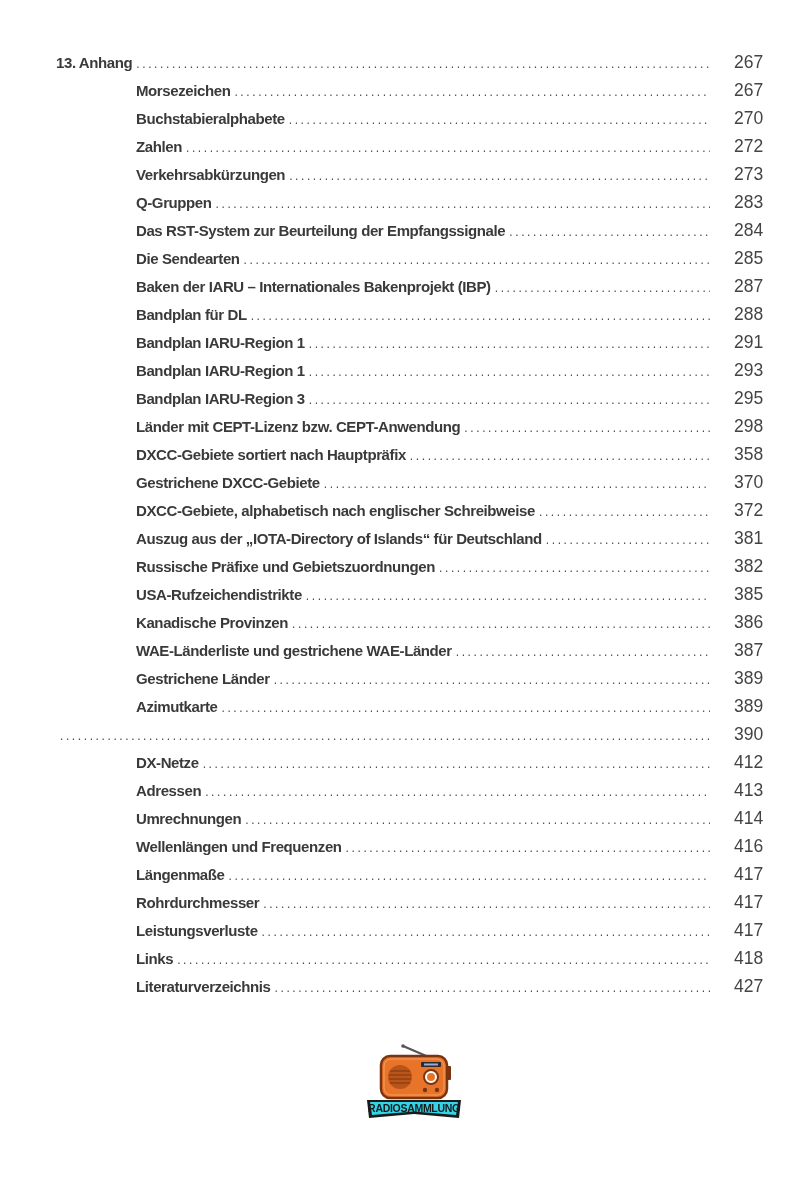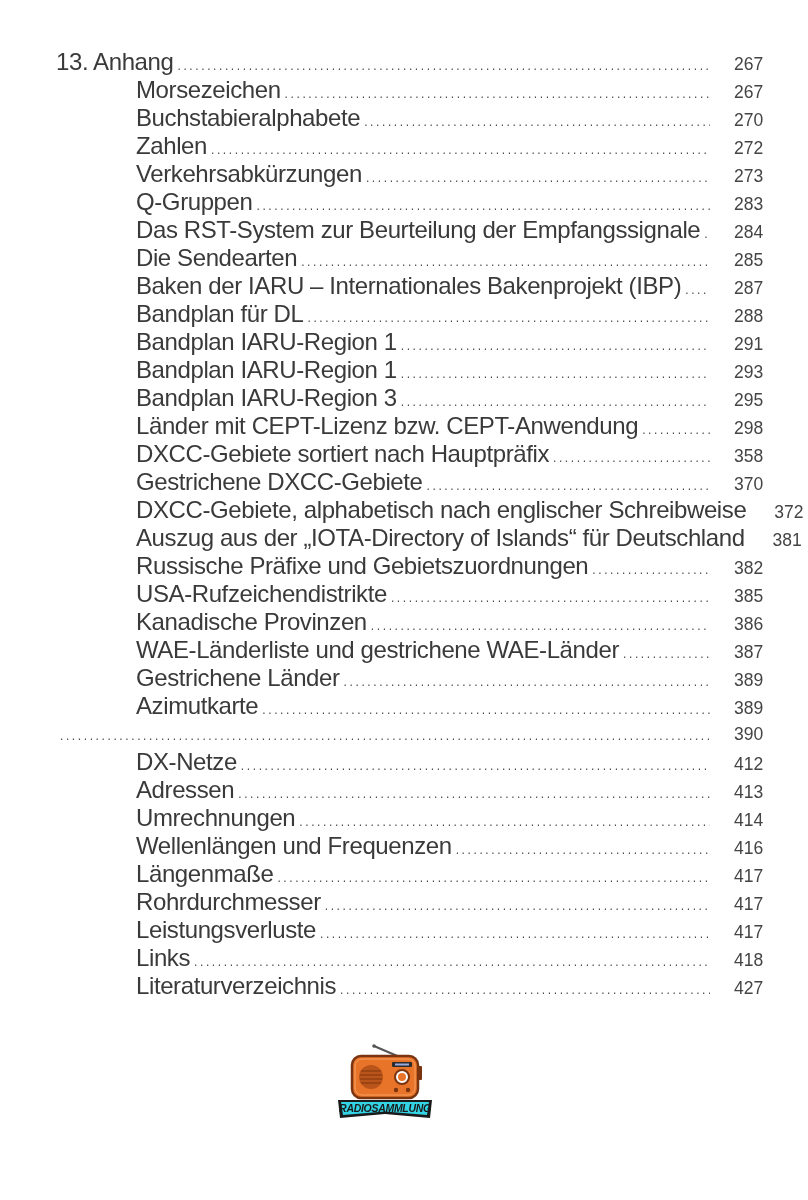--- a/index.html
+++ b/index.html
@@ -23,22 +23,22 @@
       align-items: baseline;
     }
     .row.chapter .title {
       padding-left: 0;
     }
     .row.entry .title {
       padding-left: 80px;
     }
     .title {
       font-family: "Liberation Sans", sans-serif;
-      font-weight: normal;
-      font-size: 24px;
+      font-weight: bold;
+      font-size: 15px;
       letter-spacing: -0.4px;
       color: #3a3a3a;
       white-space: nowrap;
       line-height: 28px;
       flex: 0 0 auto;
     }
     .leader {
       flex: 1 1 auto;
       overflow: hidden;
       white-space: nowrap;
@@ -57,25 +57,24 @@
       font-family: "Liberation Sans", sans-serif;
       font-size: 17.5px;
       color: #444;
       width: 40px;
       text-align: left;
       flex: 0 0 40px;
       line-height: 28px;
     }
     .logo {
       position: absolute;
-      left: 332px;
+      left: 361px;
       top: 1044px;
       width: 106px;
       height: 76px;
-      font-style: italic;
     }
   </style>
 </head>
 <body>
 
 <div class="toc">
   <div class="row chapter">
     <span class="title">13. Anhang</span>
     <span class="leader"></span>
     <span class="page">267</span>

